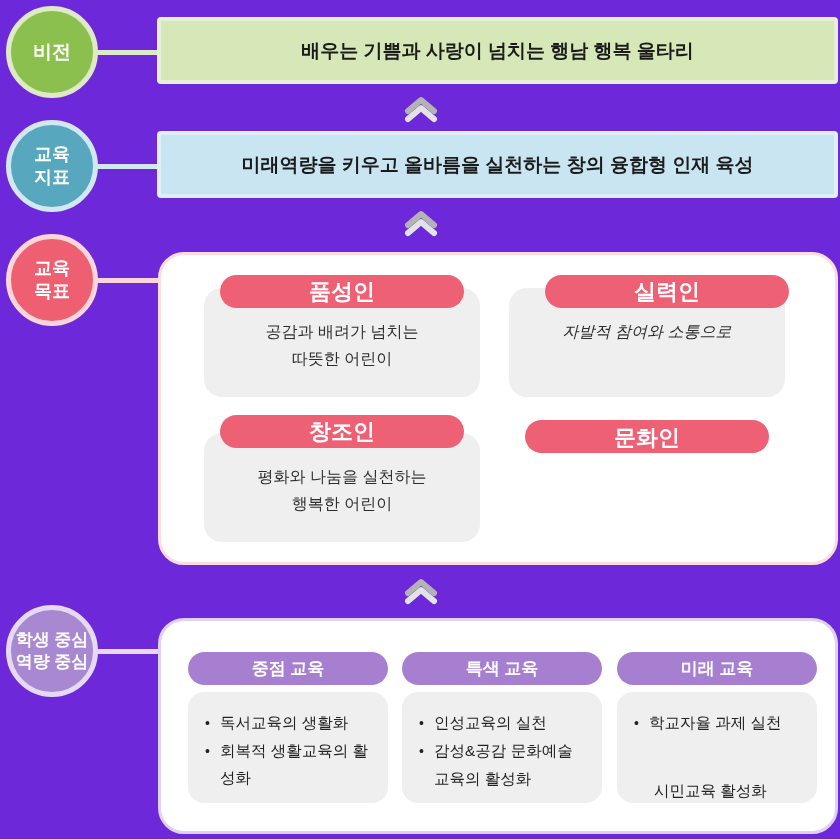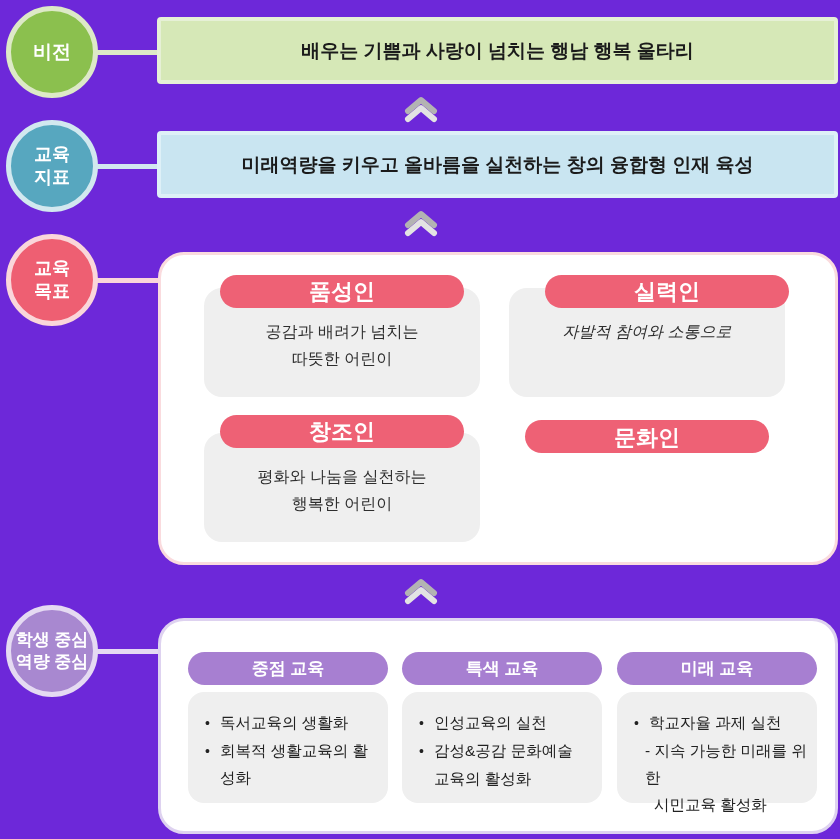--- a/index.html
+++ b/index.html
@@ -63,21 +63,21 @@
                 display:flex; align-items:center; justify-content:center; }
   #prog-badge-0 { left:27px; } #prog-badge-1 { left:241px; } #prog-badge-2 { left:456px; }
   .prog-card { position:absolute; width:200px; height:111px; top:71px; background:var(--card-fill);
                border-radius:16px; padding:17px 10px 0 17px;
                font-size:15.5px; line-height:27px; color:#222222; }
   #prog-card-0 { left:27px; } #prog-card-1 { left:241px; } #prog-card-2 { left:456px; }
   .item { display:flex; align-items:baseline; }
   .item .marker { width:15px; flex:0 0 15px; font-size:14px; }
   .item.cont { padding-left:15px; }
   .item.sub  { padding-left:11px; }
-  .item.sub2 { padding-left:20px; }
+  .item.sub2 { padding-left:20px;margin-top:40px; }
 </style>
 </head>
 <body>
 
 <div class="stage">
 
   <div class="circle" id="vision-circle">
     <span class="ln">비전</span>
   </div>
   <div class="connector" id="vision-connector"></div>
@@ -185,23 +185,20 @@
     </div>
 
     <div class="prog-badge" id="prog-badge-2">
       <span>미래 교육</span>
     </div>
     <div class="prog-card" id="prog-card-2">
       <div class="item">
         <span class="marker">•</span>
         <span>학교자율 과제 실천</span>
       </div>
-      <div class="item sub">
-        <span>- 지속 가능한 미래를 위한</span>
-      </div>
       <div class="item sub2">
         <span>시민교육 활성화</span>
       </div>
     </div>
 
   </div>
 
 </div>
 
 </body></html>

